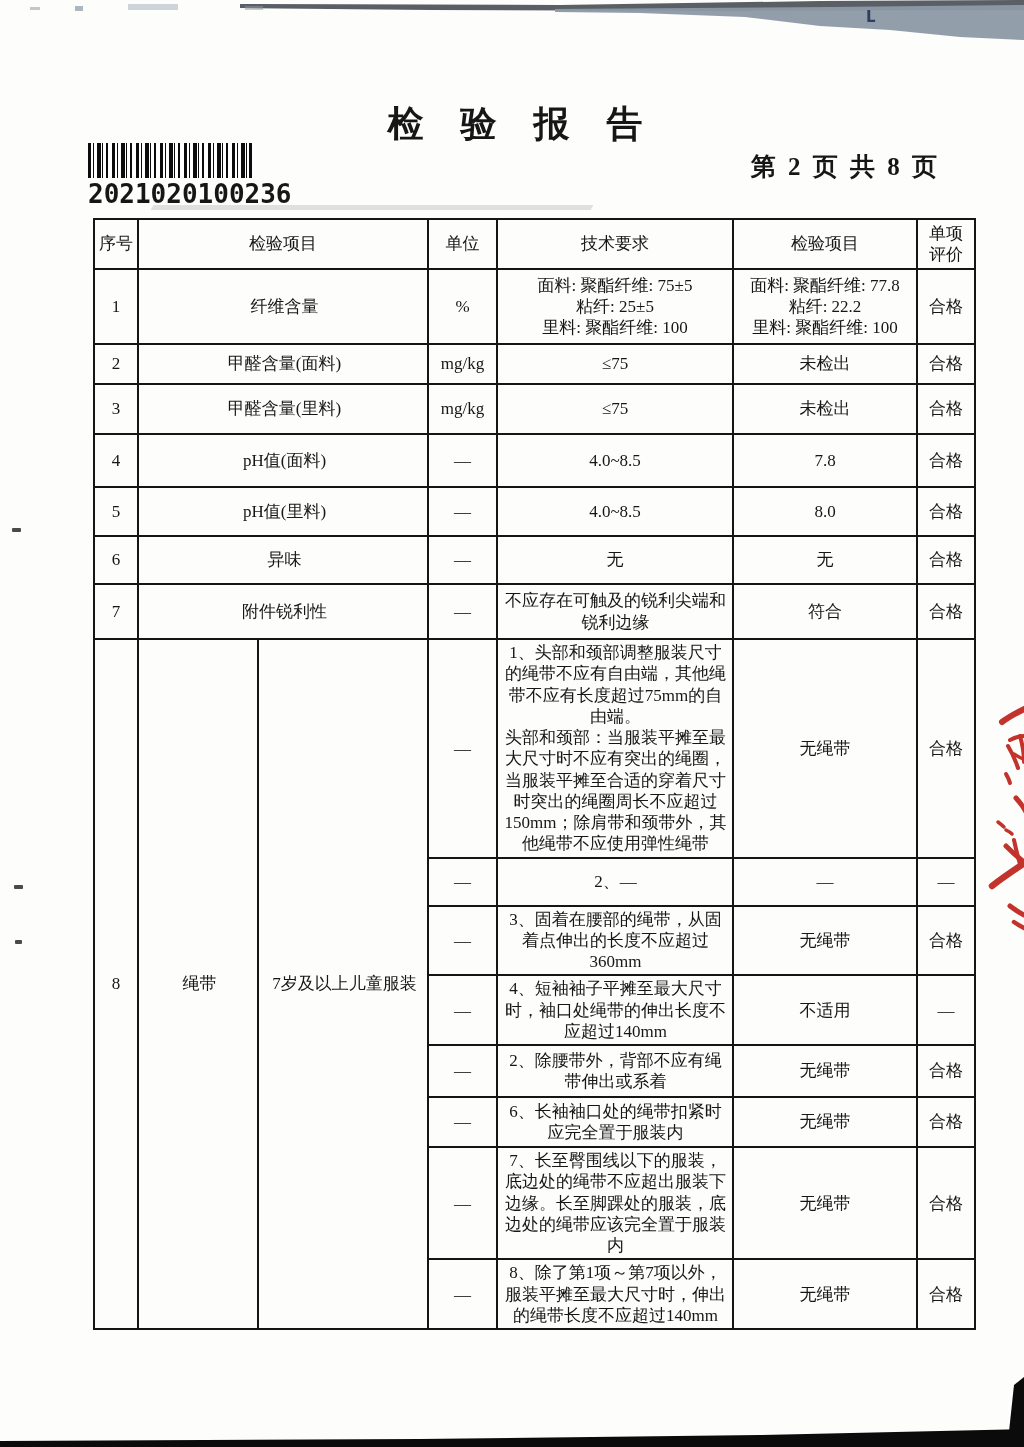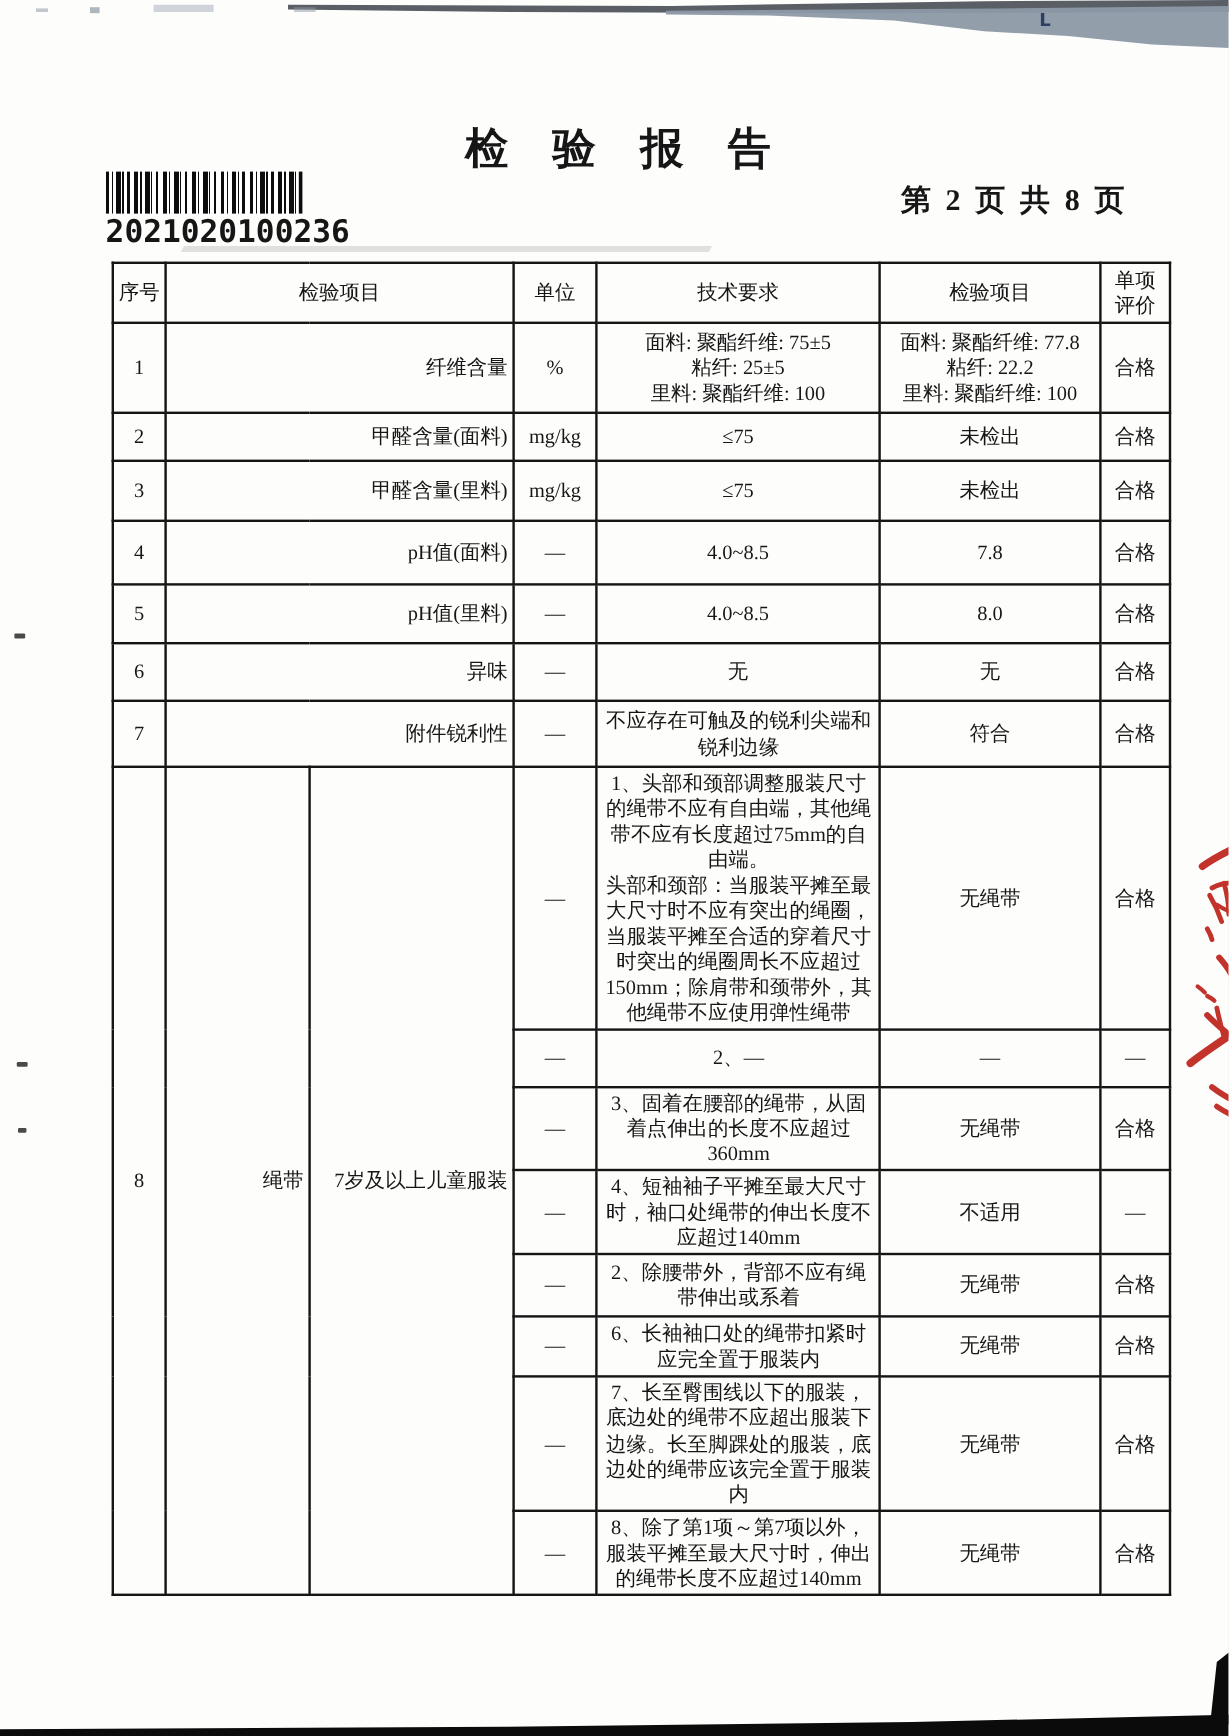--- a/index.html
+++ b/index.html
@@ -65,21 +65,21 @@
     position: absolute; top: 218px; left: 93px;
     border-collapse: collapse; table-layout: fixed; width: 881px; border-radius: 15px;
   }
   #report-table td, #report-table th {
     border: 2px solid #151515;
     font-size: 17px; font-weight: normal;
     line-height: 1.25; vertical-align: middle;
     padding: 2px 4px; overflow: hidden;
   }
   .c { text-align: center; }
-  .l { text-align: right; padding-left: 7px !important; }
+  .l { text-align: center; padding-left: 7px !important; }
   .pre { white-space: pre-line; font-family: Liberation Serif, serif; }
   .req { text-align: center; padding: 2px 5px 2px 6px !important; line-height: 21px; margin-top: 37px; }
   .r1 { line-height: 23px; }
 </style>
 </head>
 <body>
 
 <div id="page">
 
   <svg id="scan-top" width="1024" height="48" viewBox="0 0 1024 48">

